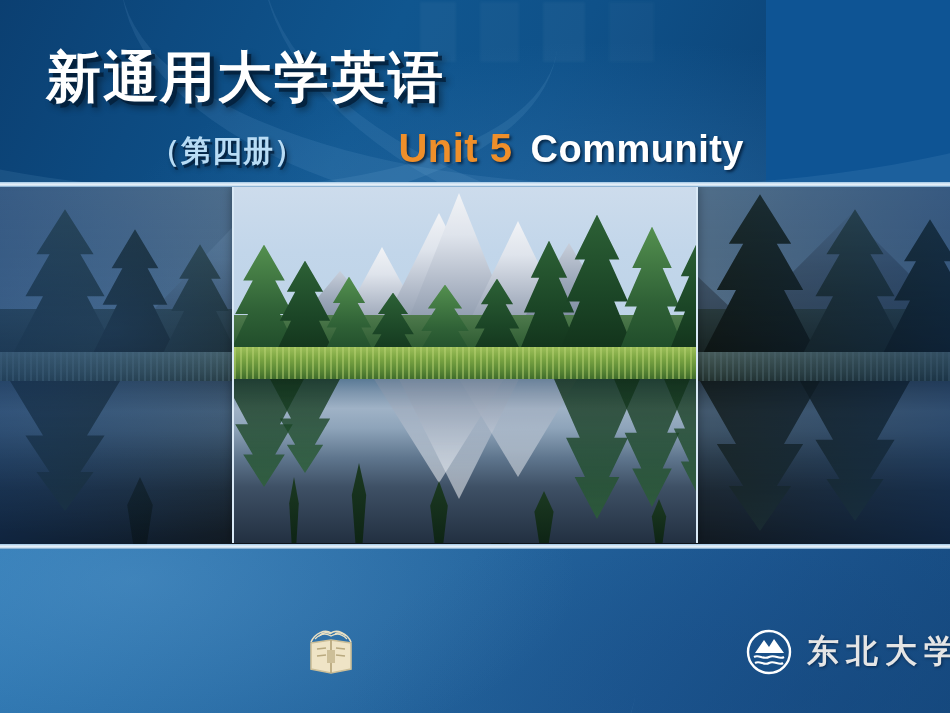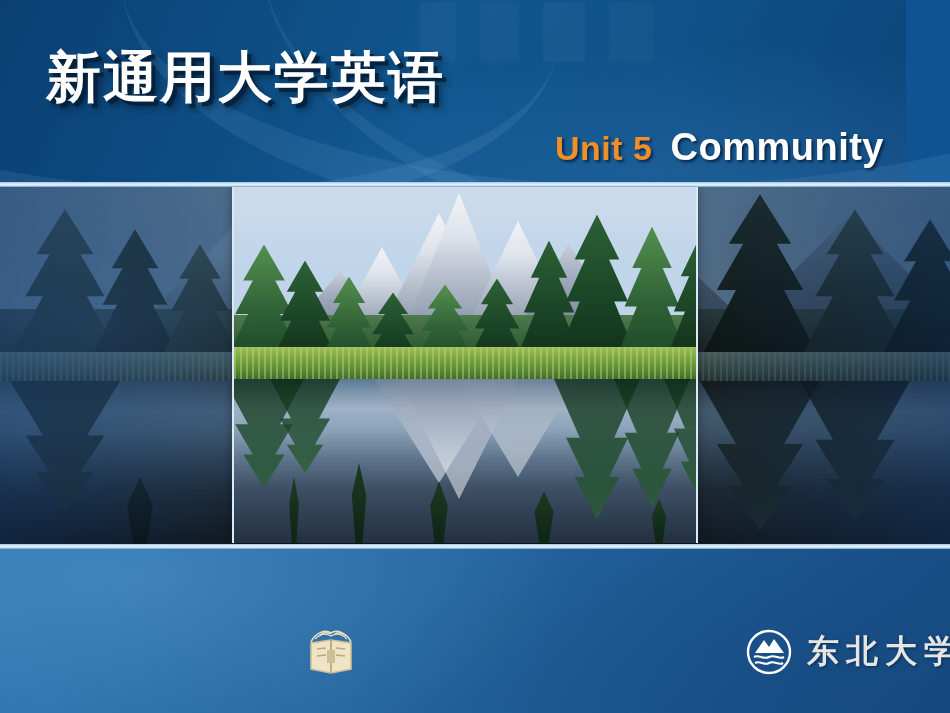--- a/index.html
+++ b/index.html
@@ -8,21 +8,21 @@
 
   #slide{
     position:relative;
     width:950px;height:713px;
     overflow:hidden;
     background:#0e5494;
   }
 
   
   #header{
-    position:absolute;left:0;top:0;width:906px;height:186px;
+    position:absolute;left:0;top:0;width:766px;height:186px;
     background:
       radial-gradient(ellipse 700px 260px at 80% 120%, rgba(60,130,190,.40) 0%, rgba(60,130,190,0) 70%),
       linear-gradient(115deg,#0b3f71 0%,#0d4a80 22%,#10568f 48%,#0f5189 70%,#0c4478 100%);
   }
   
   .arc{position:absolute;border-radius:50%;border-style:solid;border-color:transparent;pointer-events:none;}
   #arc1{
     left:120px;top:-330px;width:1180px;height:560px;
     border-width:0 0 46px 0;border-bottom-color:rgba(125,180,225,.13);
     transform:rotate(-3deg);
@@ -61,21 +61,21 @@
     letter-spacing:1px;line-height:1;
     text-shadow:2px 3px 0 rgba(4,30,58,.75), 3px 4px 5px rgba(0,0,0,.40);
     font-family:"DejaVu Sans","Liberation Sans",sans-serif;
     white-space:nowrap;
   }
   #unit-line{
     position:absolute;right:22px;top:128px;
     line-height:1;white-space:nowrap;
   }
   #unit-number{
-    font-size:34px;font-weight:bold;color:#ef8f2a;
+    font-size:40px;font-weight:bold;color:#ef8f2a;
     text-shadow:2px 2px 3px rgba(2,22,45,.75);
     letter-spacing:.5px;
   }
   #unit-topic{
     font-size:38px;font-weight:bold;color:#ffffff;
     text-shadow:2px 2px 3px rgba(2,22,45,.75);
     margin-left:18px;letter-spacing:.5px;
   }
 
   
@@ -211,20 +211,21 @@
 <div id="slide">
 
   <div id="header">
     <div class="arc" id="arc1"></div>
     <div class="arc" id="arc2"></div>
     <div class="arc" id="arc3"></div>
     <div id="watermark"></div>
 
     <div id="main-title">新通用大学英语</div>
 
+    <div id="volume-title">（第四册）</div>
 
     <div id="unit-line">
       <span id="unit-number">Unit 5</span><span id="unit-topic">Community</span>
     </div>
   </div>
 
   <div id="midband">
 
     <div id="bg-scene">
       <div class="scene">

